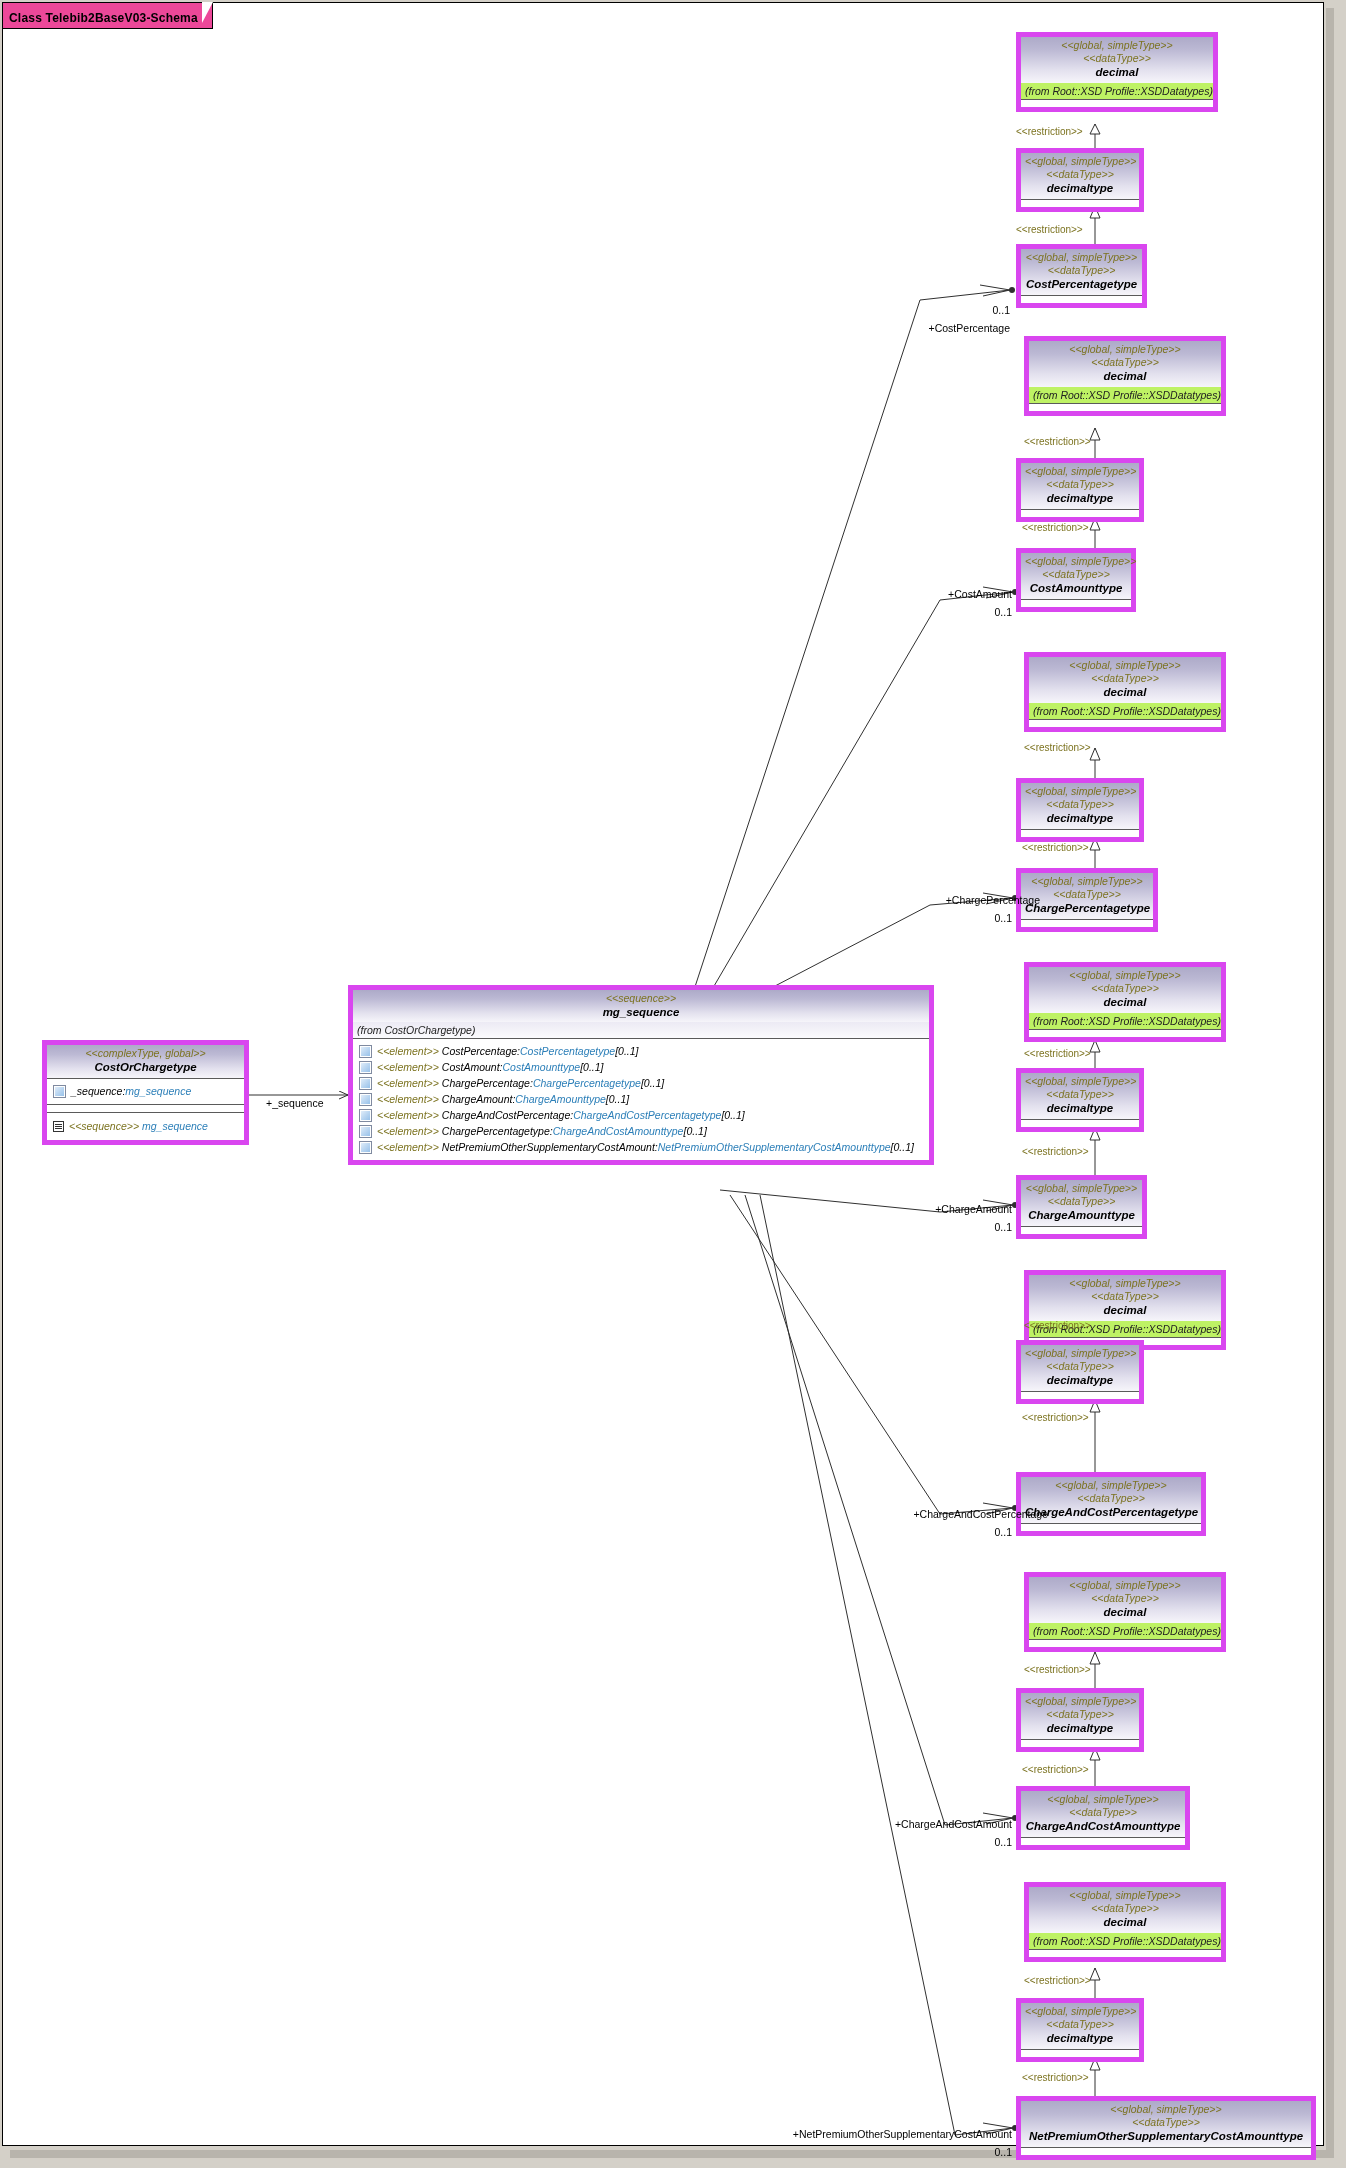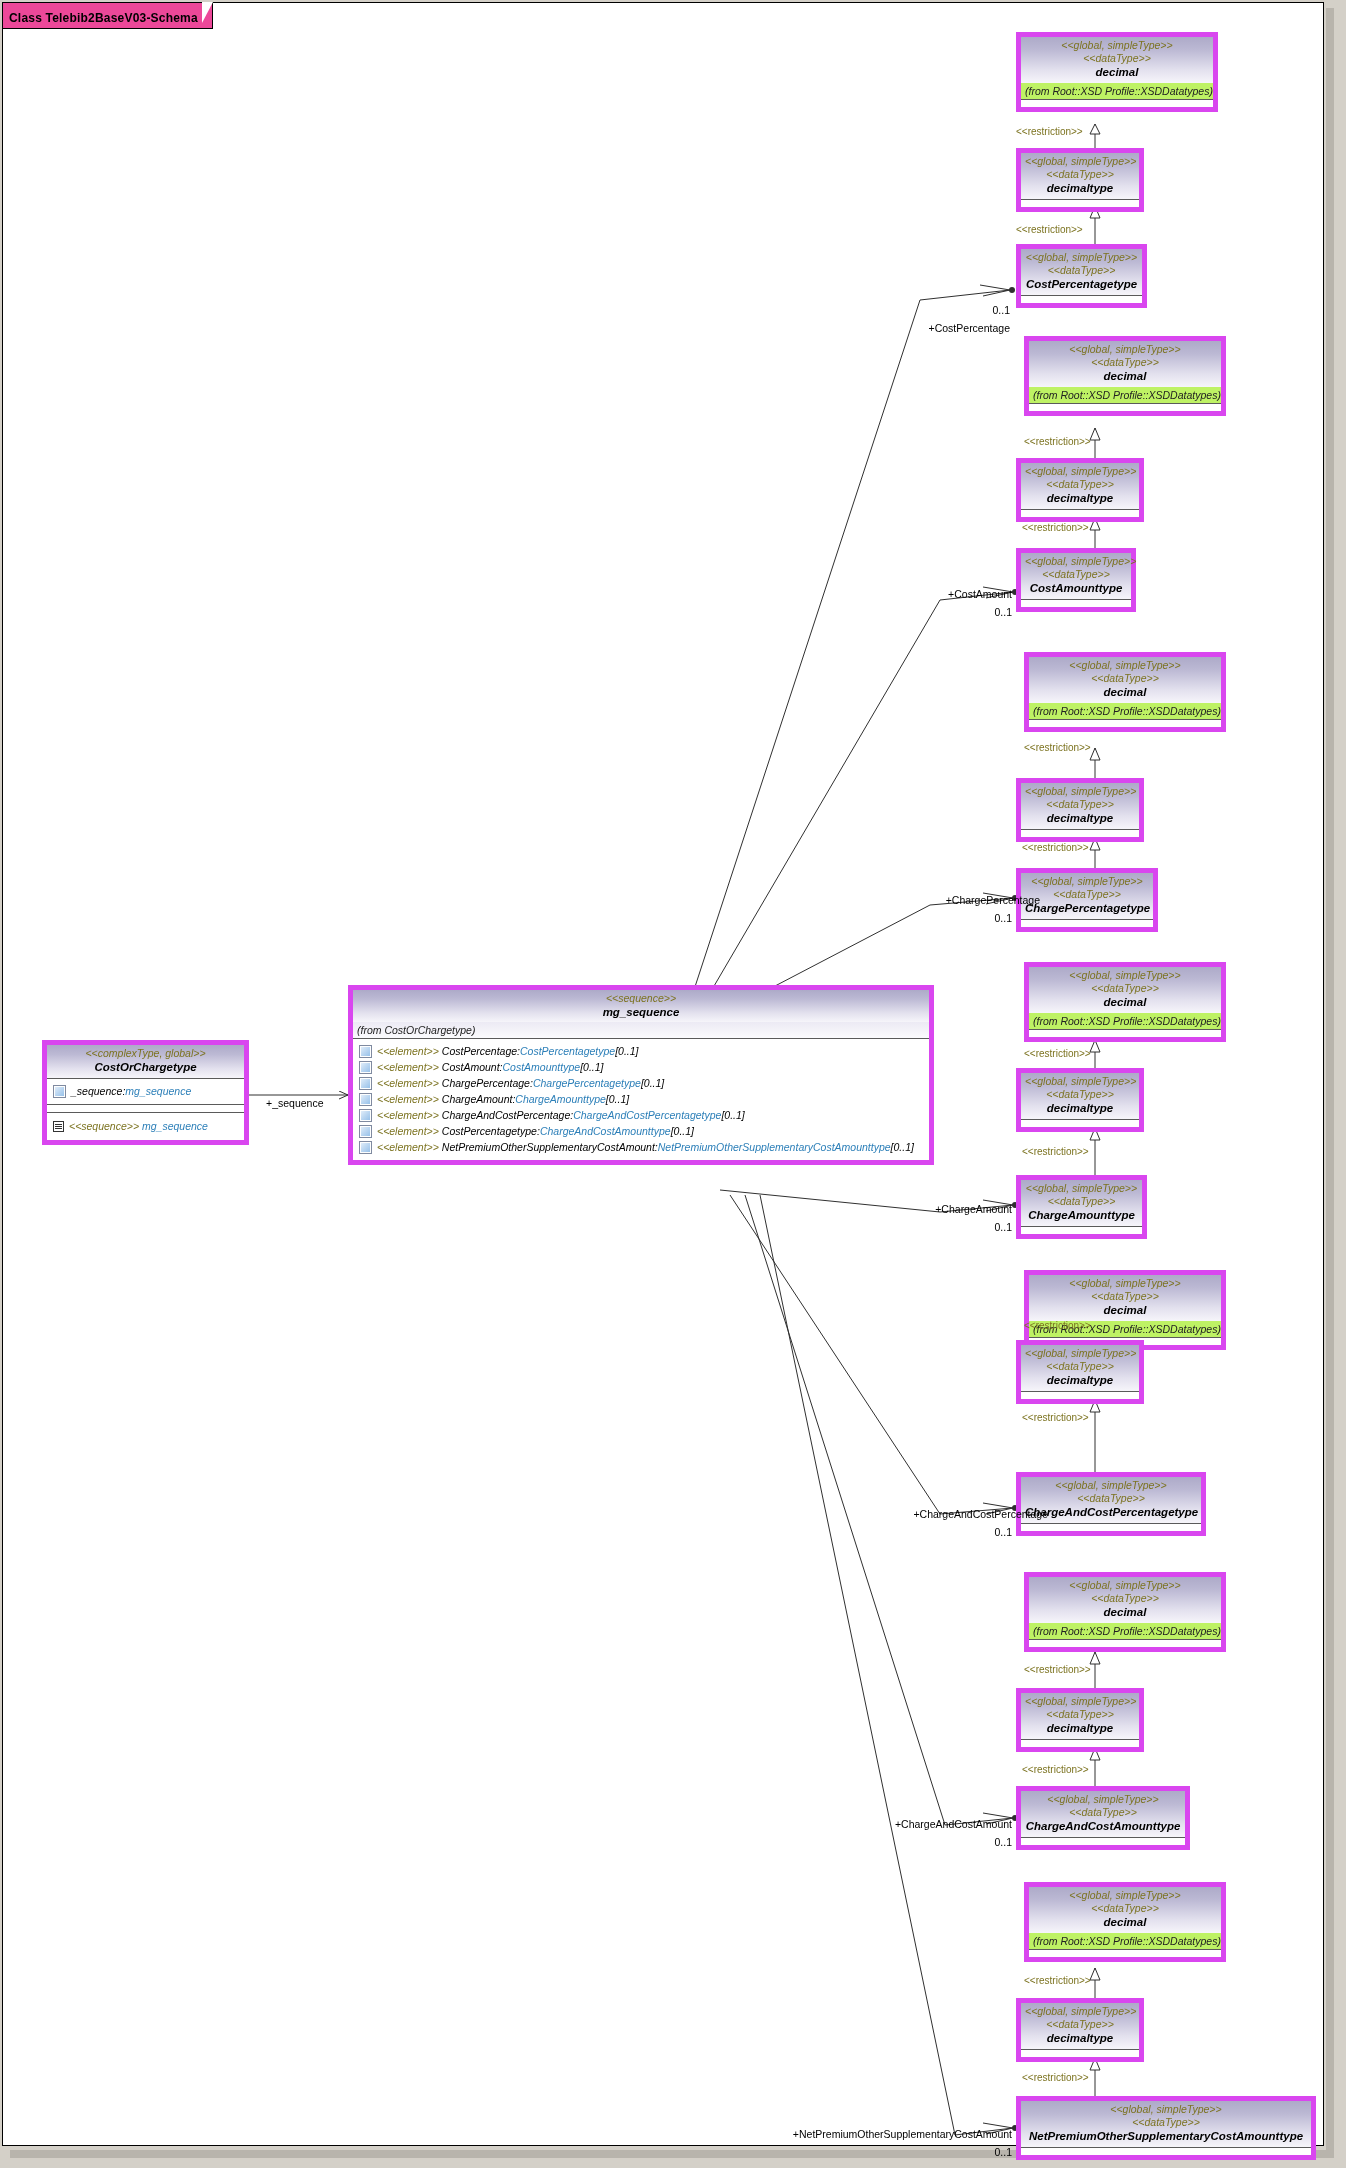--- a/index.html
+++ b/index.html
@@ -239,21 +239,21 @@
       <div class="feat">
         <span class="ico-el"></span>
         <span class="txt"><span>&lt;&lt;element&gt;&gt;</span> <span class="blk">ChargeAmount:</span><span class="blue">ChargeAmounttype</span><span class="blk">[0..1]</span></span>
       </div>
       <div class="feat">
         <span class="ico-el"></span>
         <span class="txt"><span>&lt;&lt;element&gt;&gt;</span> <span class="blk">ChargeAndCostPercentage:</span><span class="blue">ChargeAndCostPercentagetype</span><span class="blk">[0..1]</span></span>
       </div>
       <div class="feat">
         <span class="ico-el"></span>
-        <span class="txt"><span>&lt;&lt;element&gt;&gt;</span> <span class="blk">CostPercentagetype:</span><span class="blue">ChargeAndCostAmounttype</span><span class="blk">[0..1]</span></span>
+        <span class="txt"><span>&lt;&lt;element&gt;&gt;</span> <span class="blk">ChargePercentagetype:</span><span class="blue">ChargeAndCostAmounttype</span><span class="blk">[0..1]</span></span>
       </div>
       <div class="feat">
         <span class="ico-el"></span>
         <span class="txt"><span>&lt;&lt;element&gt;&gt;</span> <span class="blk">NetPremiumOtherSupplementaryCostAmount:</span><span class="blue">NetPremiumOtherSupplementaryCostAmounttype</span><span class="blk">[0..1]</span></span>
       </div>
     </div>
   </div>
 
   <div class="uml" style="left:1016px;top:32px;width:202px;">
     <div class="hdr" style="border-bottom:none;">

